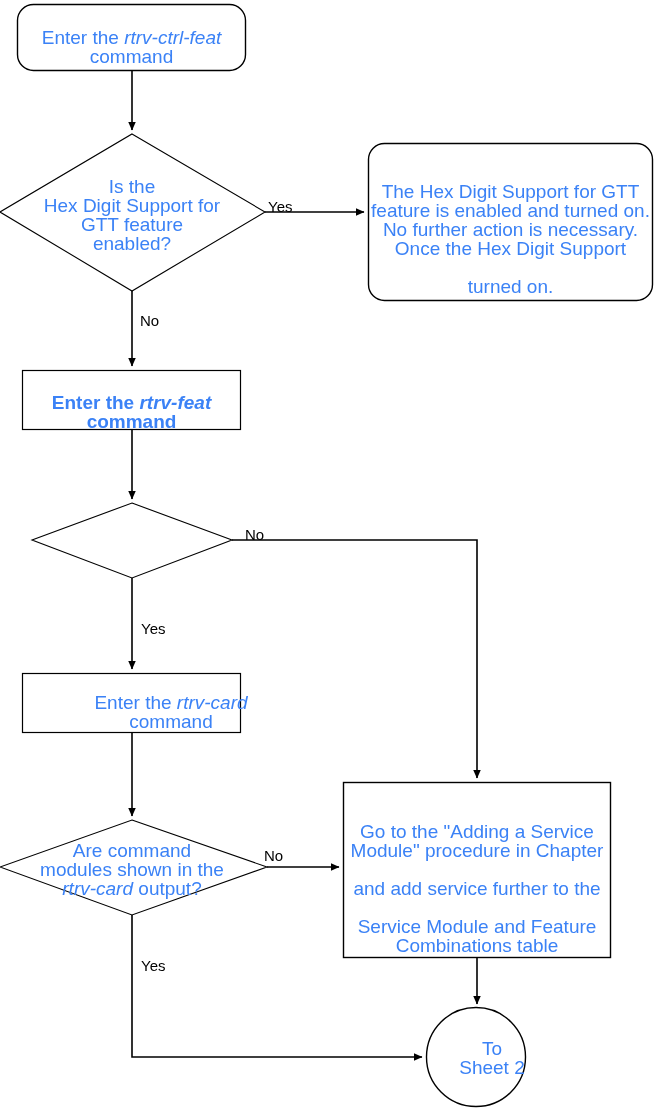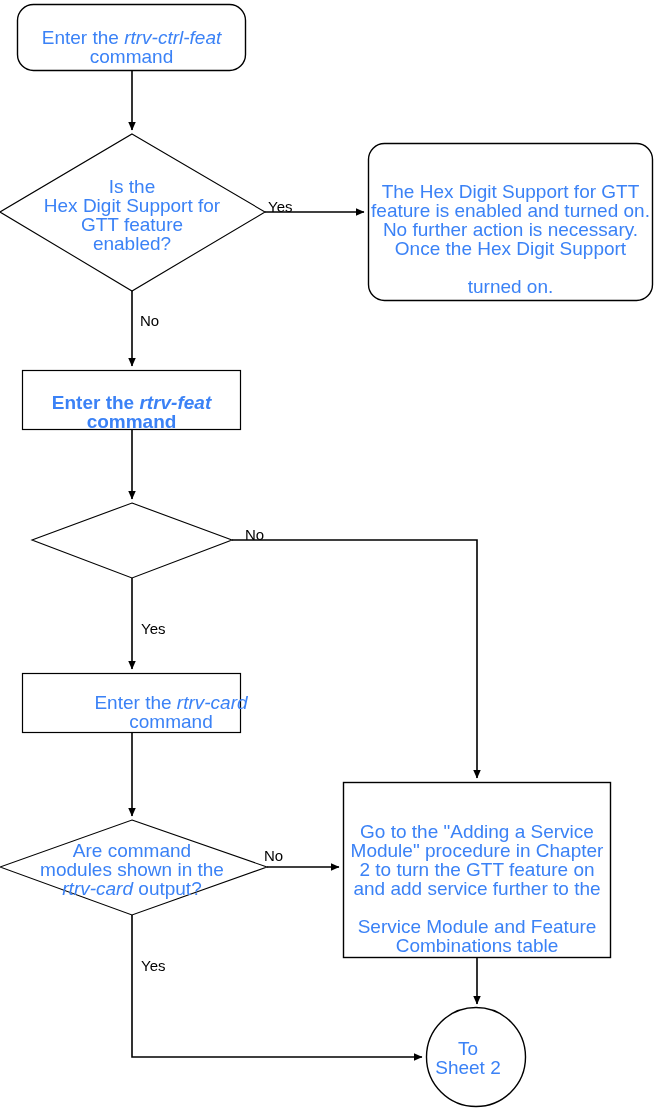--- a/index.html
+++ b/index.html
@@ -144,29 +144,29 @@
       <span>Are command</span><br>
       <span>modules shown in the</span><br>
       <i class="cmd">rtrv-card</i><span> output?</span>
     </span>
   </div>
 
   <div class="node-text" style="left:346px; top:785px; width:262px; height:170px;">
     <span>
       <span>Go to the "Adding a Service</span><br>
       <span>Module" procedure in Chapter</span><br>
-      <span>2 to turn the GTT feature on</span><br>
+      <br>
       <span>and add service further to the</span><br>
       <br>
       <span>Service Module and Feature</span><br>
       <span>Combinations table</span>
     </span>
   </div>
 
-  <div class="node-text" style="left:420px; top:1037px; width:96px; height:40px;">
+  <div class="node-text" style="left:444px; top:1037px; width:96px; height:40px;">
     <span>
       <span>To</span><br>
       <span>Sheet 2</span>
     </span>
   </div>
 
   <div class="edge-label" style="left:268px; top:198px;">Yes</div>
   <div class="edge-label" style="left:140px; top:312px;">No</div>
   <div class="edge-label" style="left:245px; top:526px;">No</div>
   <div class="edge-label" style="left:141px; top:620px;">Yes</div>

